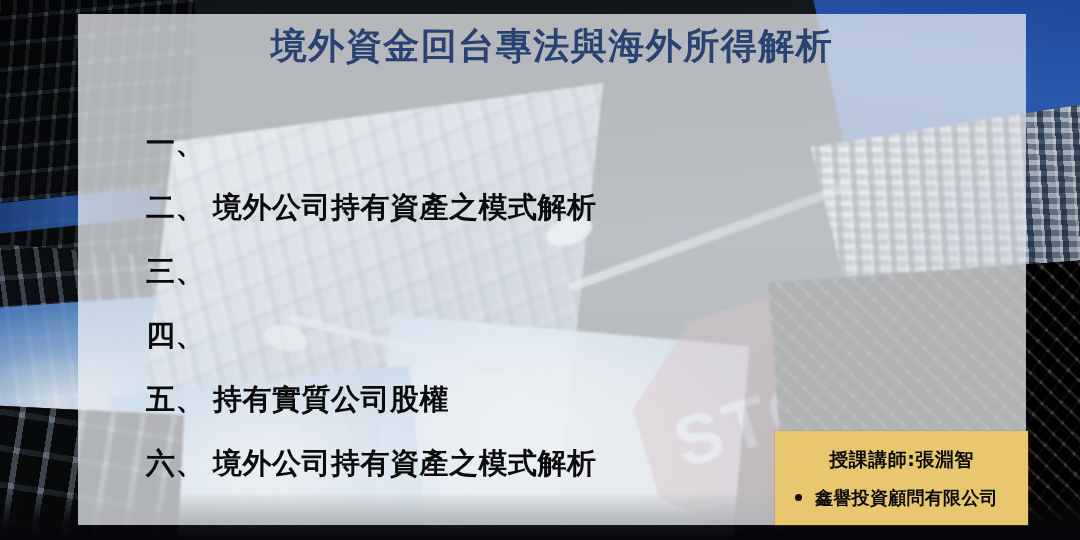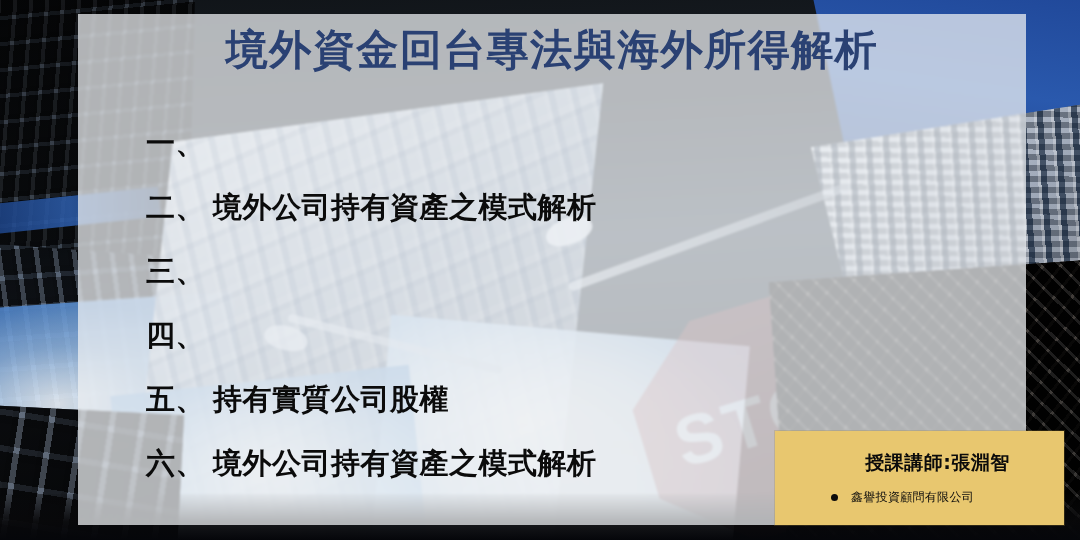--- a/index.html
+++ b/index.html
@@ -247,21 +247,21 @@
   }
 
   
   .title {
     position: absolute;
     left: 78px;
     top: 26px;
     width: 948px;
     text-align: center;
     color: #2a4173;
-    font-size: 42px;
+    font-size: 36px;
     font-weight: bold;
     letter-spacing: 1.5px;
     line-height: 1.12;
     font-family: "DejaVu Sans", "Liberation Sans", sans-serif;
     white-space: nowrap;
   }
 
   
   .agenda {
     position: absolute;
@@ -294,21 +294,20 @@
     left: 775px;
     top: 431px;
     width: 253px;
     height: 94px;
     background: #e8c76f;
     box-shadow: 0 0 0 1px rgba(160,130,55,0.25);
     display: flex;
     flex-direction: column;
     justify-content: center;
     overflow: hidden;
-    padding-left: 36px;
   }
   .speaker-card::after {
     
     content: "";
     position: absolute;
     left: -10px; top: -8px;
     width: 120px; height: 120px;
     background:
       linear-gradient(120deg, rgba(255,255,255,0.18) 0 8px, rgba(0,0,0,0) 8px 22px);
     opacity: 0.5;
@@ -335,22 +334,22 @@
   .bullet-dot {
     width: 7px;
     height: 7px;
     border-radius: 50%;
     background: #0b0b0b;
     margin-right: 13px;
     flex: none;
   }
   .speaker-org {
     color: #0b0b0b;
-    font-size: 12px;
-    font-weight: normal;
+    font-size: 18px;
+    font-weight: bold;
     letter-spacing: 0.3px;
     white-space: nowrap;
     font-family: "DejaVu Sans", "Liberation Sans", sans-serif;
   }
 </style>
 </head>
 <body>
 
 <div id="slide">
 

